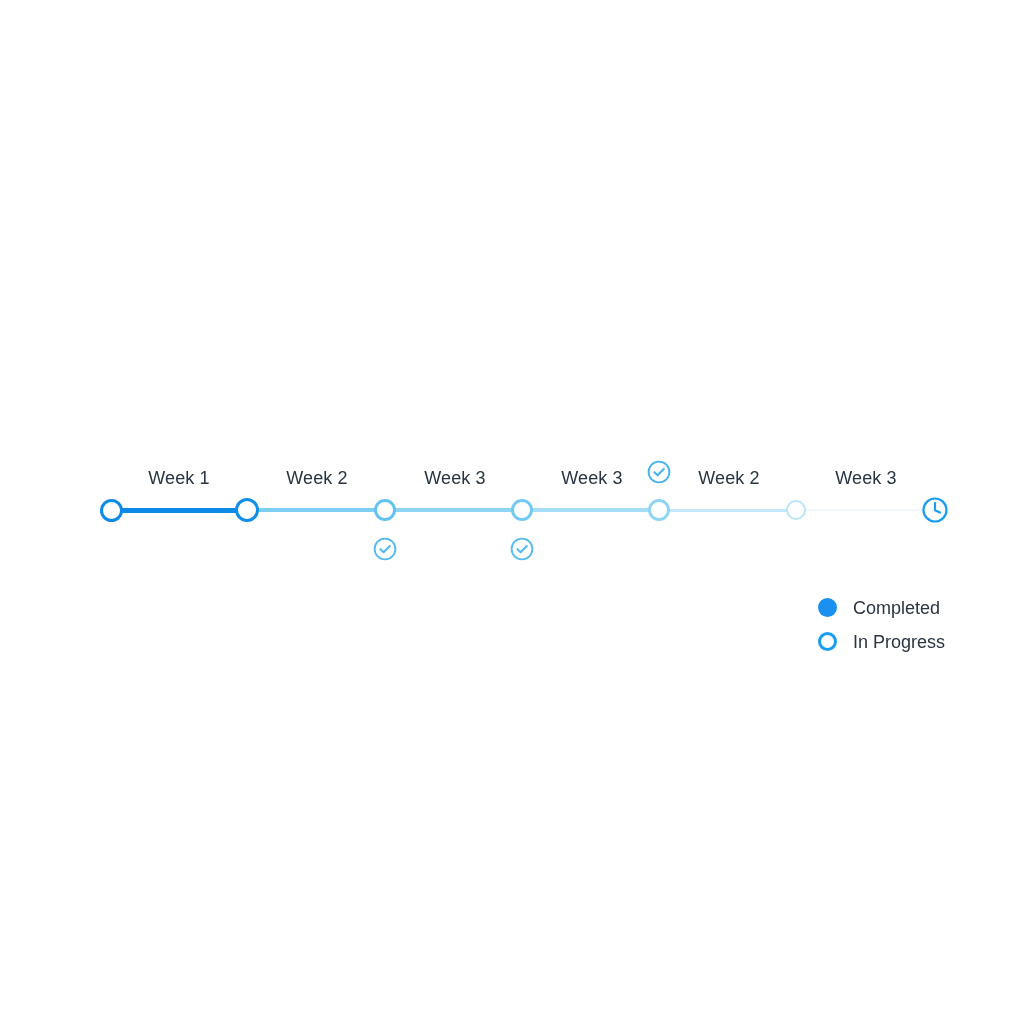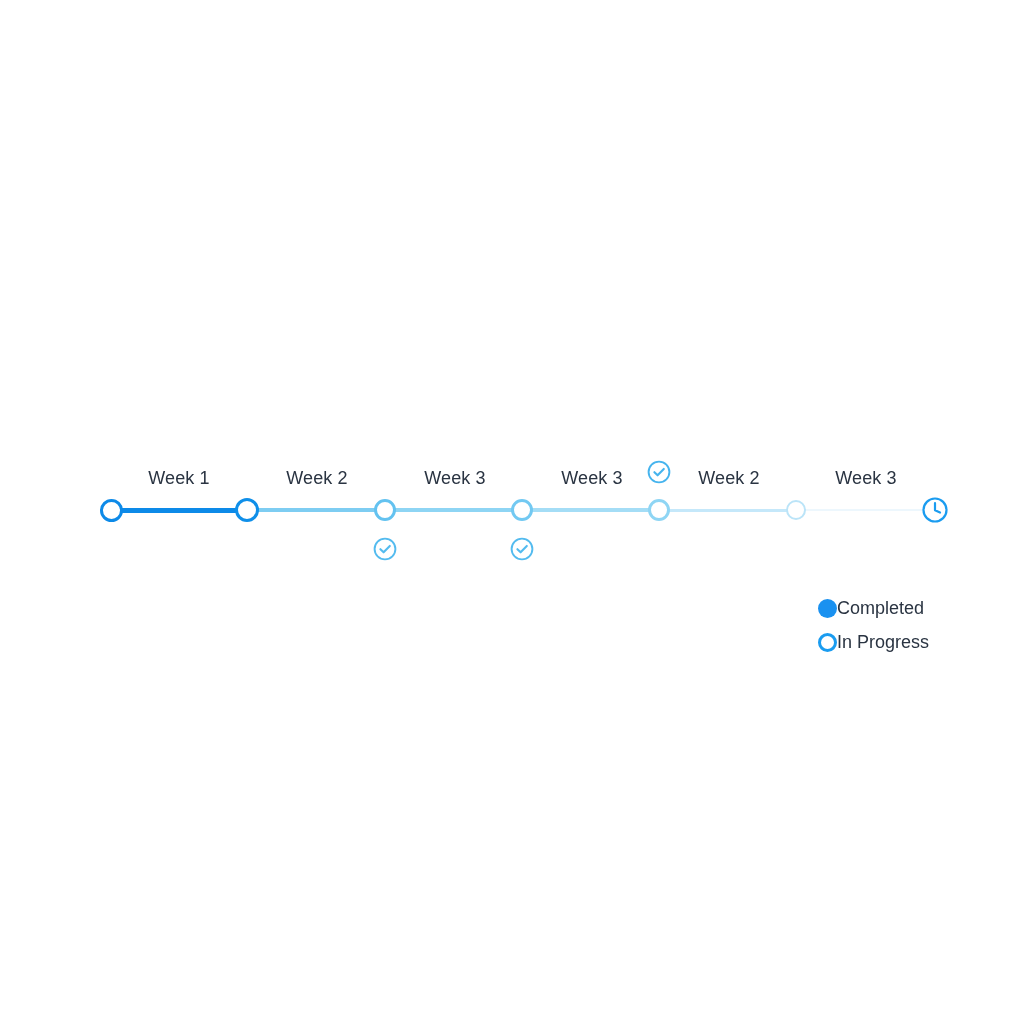--- a/index.html
+++ b/index.html
@@ -81,22 +81,22 @@
   .legend {
     position: absolute;
     left: 818px;
     top: 598px;
     display: flex;
     flex-direction: column;
     gap: 14px;
   }
   .legend-row {
     display: flex;
-    align-items: flex-end;
-    gap: 0;
+    align-items: flex-start;
+    gap: 16px;
   }
   .legend-swatch {
     width: 19px;
     height: 19px;
     border-radius: 50%;
     box-sizing: border-box;
     flex: 0 0 auto;
   }
   .legend-swatch.filled { background: #1a91f0; }
   .legend-swatch.hollow { background: #ffffff; border: 3px solid #1a9cf0; }

